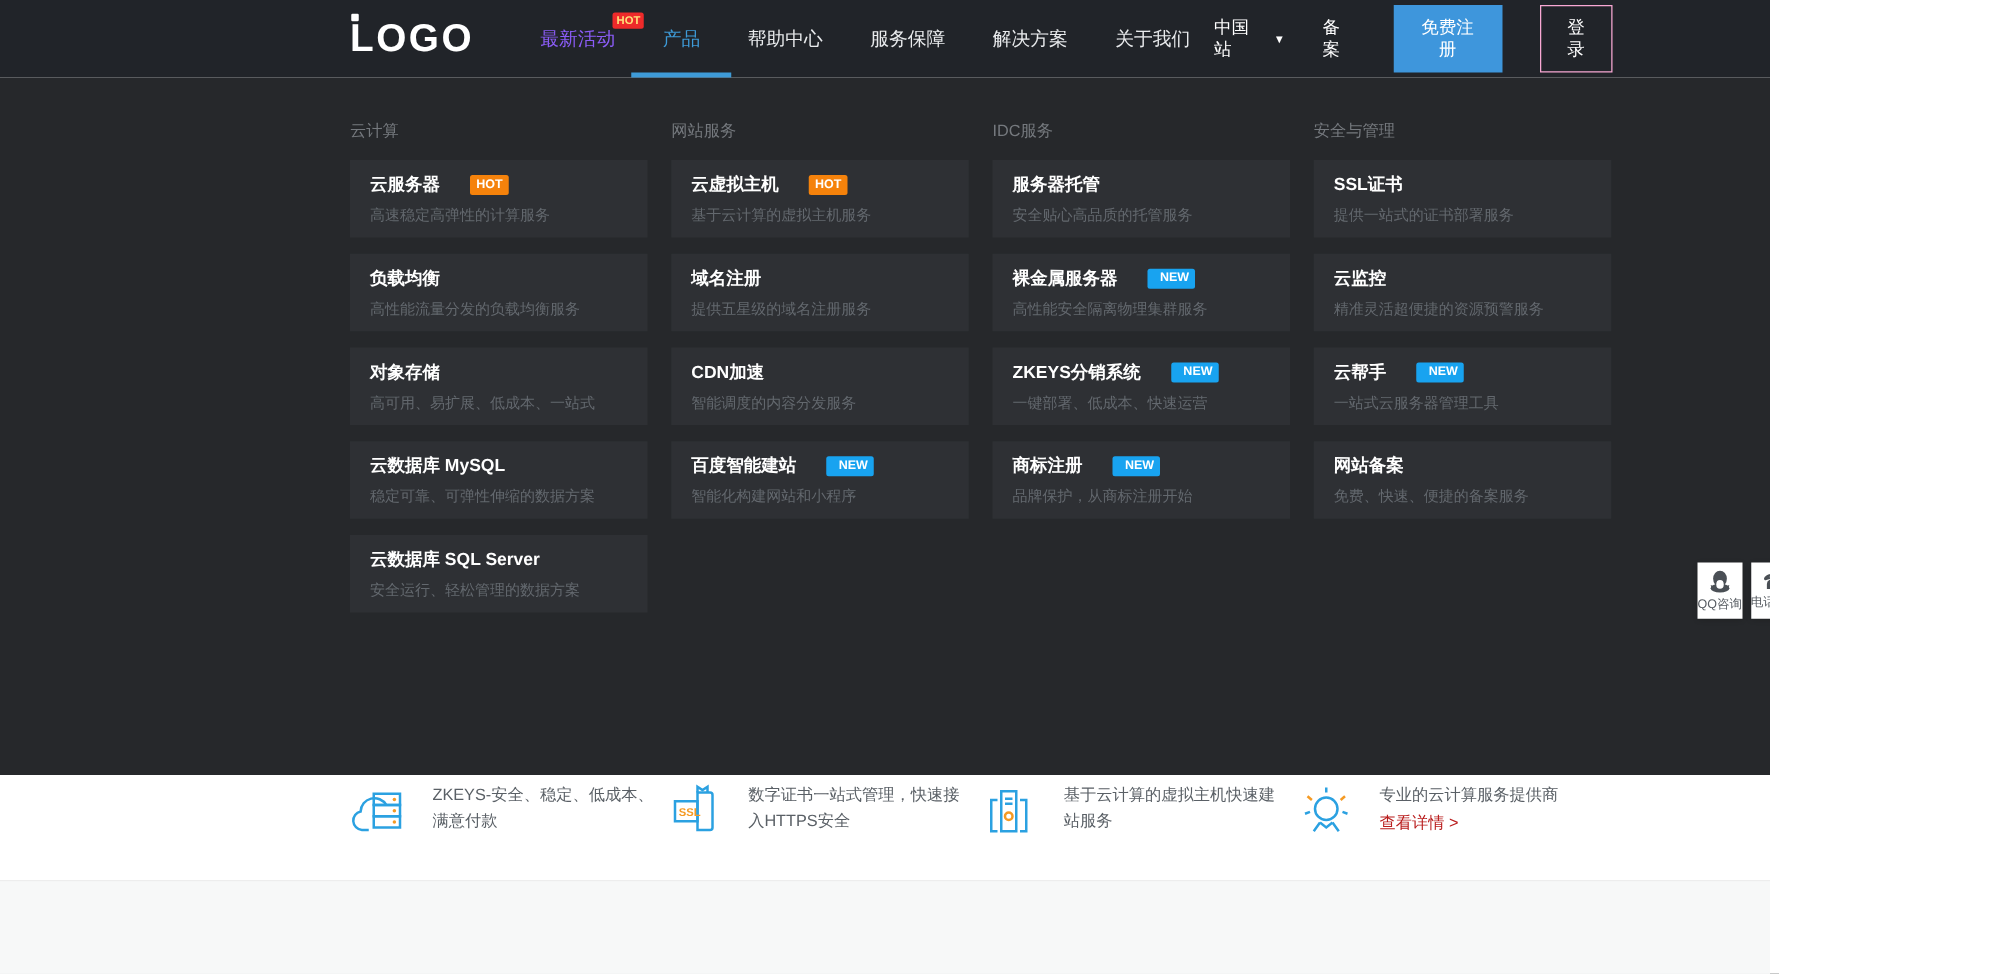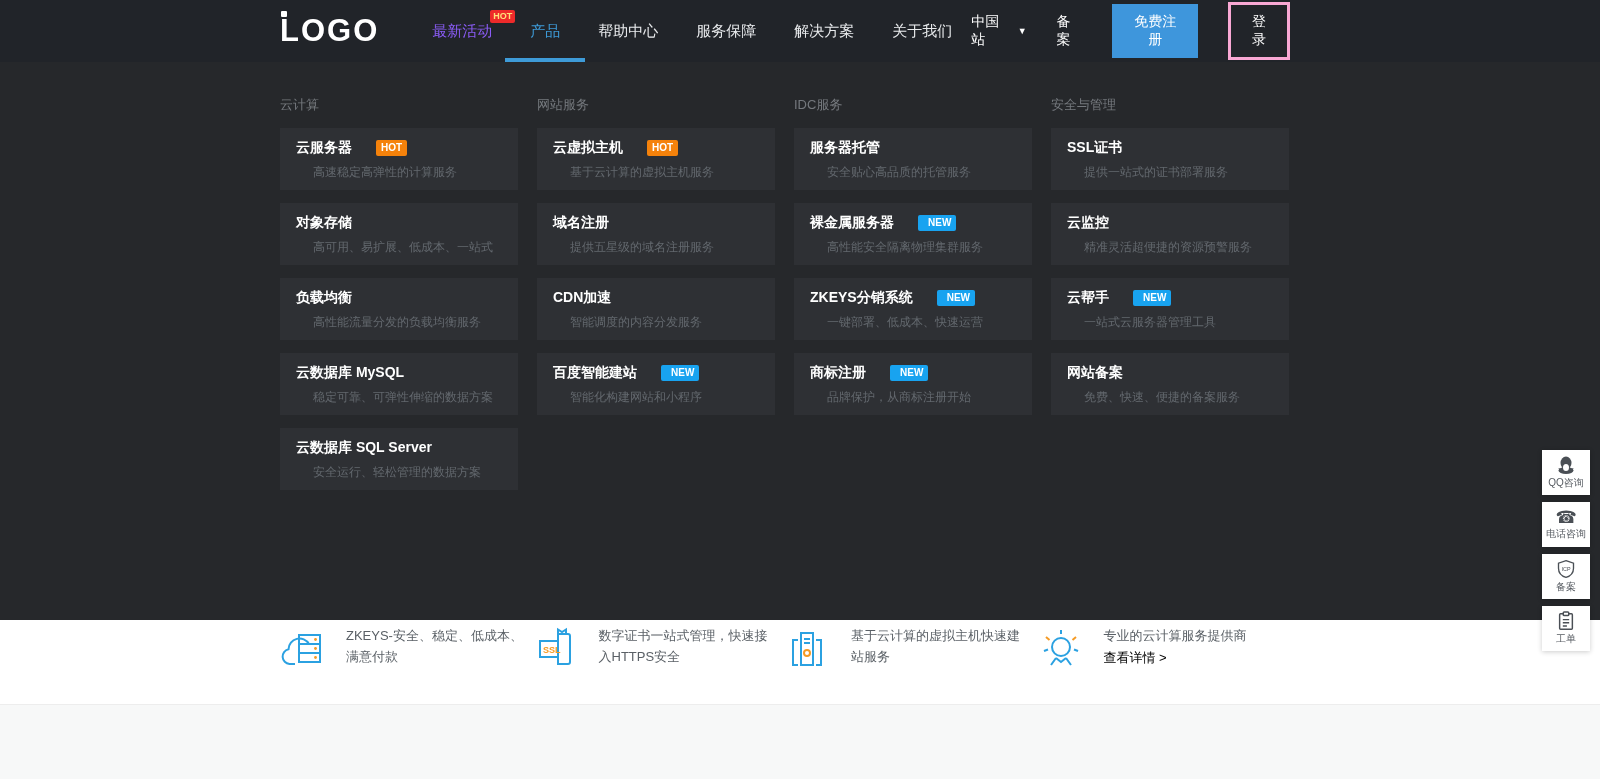--- a/index.html
+++ b/index.html
@@ -1,61 +1,61 @@
 <!DOCTYPE html>
 <html><head>
 <meta charset="utf-8">
 <style>
   * { margin:0; padding:0; box-sizing:border-box; }
   html,body { width:1600px; }
   body { font-family:"Liberation Sans","DejaVu Sans",sans-serif; background:#fff; }
-  .page { position:relative; width:1600px; height:779px; overflow:hidden; background:#fff; }
+  .page { position:relative; width:1416px; height:779px; overflow:hidden; background:#fff; }
 
   
   .navbar { position:absolute; top:0; left:0; width:1600px; height:62px; background:#212429;
             display:flex; align-items:center; padding:0 310px 0 280px; z-index:30; }
   .logo { position:relative; color:#fff; font-size:31px; font-weight:800; letter-spacing:2px; line-height:62px; cursor:pointer; }
   .logo::before { content:""; position:absolute; top:11px; left:1px; width:6px; height:6px; background:#fff; border-radius:1px; }
   .nav-list { display:flex; margin-left:34px; height:62px; }
   .nav-item { position:relative; height:62px; display:flex; align-items:center; padding:0 19px; font-size:15px; color:#e9ebed; cursor:pointer; white-space:nowrap; }
   .nav-item.yellow .nav-label { color:#8b5cf6; }
   .nav-item.active .nav-label { color:#3e9bd8; }
   .nav-item.active::after { content:""; position:absolute; left:50%; transform:translateX(-50%); bottom:0; width:80px; height:4px; background:#3e9bd8; }
   .nav-badge { position:absolute; top:10px; right:-4px; background:#ee2a2a; color:#ffe07a; font-size:9px; font-weight:bold; line-height:1; padding:2px 3px; border-radius:2px; }
   .nav-right { margin-left:auto; display:flex; align-items:center; gap:30px; }
   .region { display:flex; align-items:center; gap:9px; color:#fff; font-size:14px; cursor:pointer; }
   .caret { font-size:9px; color:#fff; }
   .beian-link { color:#fff; font-size:14px; cursor:pointer; }
   .btn-register { background:#3e96dc; color:#fff; font-size:14px; padding:9px 17px; border:none; cursor:pointer; }
-  .btn-login { background:transparent; color:#fff; font-size:14px; padding:8px 15px; border:3px solid #f9a8d4; cursor:pointer; }
+  .btn-login { background:transparent; color:#fff; font-size:14px; padding:8px 15px; border:1px solid #f9a8d4; cursor:pointer; }
 
   
   .megamenu { position:absolute; top:62px; left:0; width:1600px; height:558px; background:#26282b; z-index:20; }
   .menu-inner { margin:34px 0 0 280px; width:1010px; }
   .menu-grid { display:grid; grid-template-columns:repeat(4,238px); column-gap:19px; }
   .col-header { color:#75797e; font-size:13px; margin-bottom:14px; }
   .menu-card { display:block; background:#2e3034; height:62px; padding:11px 16px 0 16px; margin-bottom:13px; cursor:pointer; text-decoration:none; }
   .card-title-row { display:flex; align-items:center; gap:24px; }
   .card-title { color:#fff; font-size:14px; font-weight:bold; white-space:nowrap; }
   .card-badge { font-size:10px; font-weight:bold; color:#fff; line-height:1; padding:3px 5px; border-radius:2px; }
   .card-badge.hot { background:#f5820b; }
   .card-badge.new { background:#18a3f0;padding-left:10px; }
-  .card-desc { color:#63686e; font-size:12px; margin-top:7px; white-space:nowrap; overflow:hidden;margin-left:17px; }
+  .card-desc { color:#63686e; font-size:12px; margin-top:7px; white-space:nowrap; overflow:hidden; }
 
   
   .band { position:absolute; top:620px; left:0; width:1600px; height:84px; background:#fff; z-index:10; }
   .features { margin-left:280px; width:1010px; display:flex; padding-top:5px; }
   .feature { flex:1; display:flex; gap:20px; align-items:flex-start; }
   .feature-icon { flex:0 0 46px; margin-top:2px; }
   .feature-text { font-size:13px; color:#5a6066; width:178px; line-height:1.65; }
-  .feature-link { display:inline-block; margin-top:3px; font-size:13px; color:#000000; text-decoration:none; cursor:pointer; }
+  .feature-link { display:inline-block; margin-top:3px; font-size:13px; color:#b91c1c; text-decoration:none; cursor:pointer; }
   .footer-gray { position:absolute; top:704px; left:0; width:1600px; height:75px; background:#f7f8f8; border-top:1px solid #ededed; }
 
   
-  .float-bar { position:absolute; top:450px; right:10px; width:48px; display:flex; flex-direction:column; gap:7px; z-index:40; }
+  .float-bar { position:absolute; top:450px; right:10px; width:48px; display:flex; gap:7px; z-index:40; }
   .float-btn { background:#fff; height:45px; box-shadow:0 1px 5px rgba(0,0,0,.2); display:flex; flex-direction:column; align-items:center; justify-content:center; gap:1px; cursor:pointer; }
   .float-label { font-size:10px; color:#565b61; white-space:nowrap; }
   .phone-glyph { font-size:17px; line-height:1; color:#4a4f55; }
 </style>
 </head>
 <body>
 
 <div class="page">
 
   <div class="navbar">
@@ -111,32 +111,32 @@
   <a class="menu-card">
     <div class="card-title-row">
       <span class="card-title">云服务器</span>
       <span class="card-badge hot">HOT</span>
     </div>
     <div class="card-desc">高速稳定高弹性的计算服务</div>
   </a>
 
   <a class="menu-card">
     <div class="card-title-row">
+      <span class="card-title">负载均衡</span>
+
+    </div>
+    <div class="card-desc">高性能流量分发的负载均衡服务</div>
+  </a>
+
+  <a class="menu-card">
+    <div class="card-title-row">
       <span class="card-title">对象存储</span>
 
     </div>
     <div class="card-desc">高可用、易扩展、低成本、一站式</div>
-  </a>
-
-  <a class="menu-card">
-    <div class="card-title-row">
-      <span class="card-title">负载均衡</span>
-
-    </div>
-    <div class="card-desc">高性能流量分发的负载均衡服务</div>
   </a>
 
   <a class="menu-card">
     <div class="card-title-row">
       <span class="card-title">云数据库 MySQL</span>
 
     </div>
     <div class="card-desc">稳定可靠、可弹性伸缩的数据方案</div>
   </a>
 

